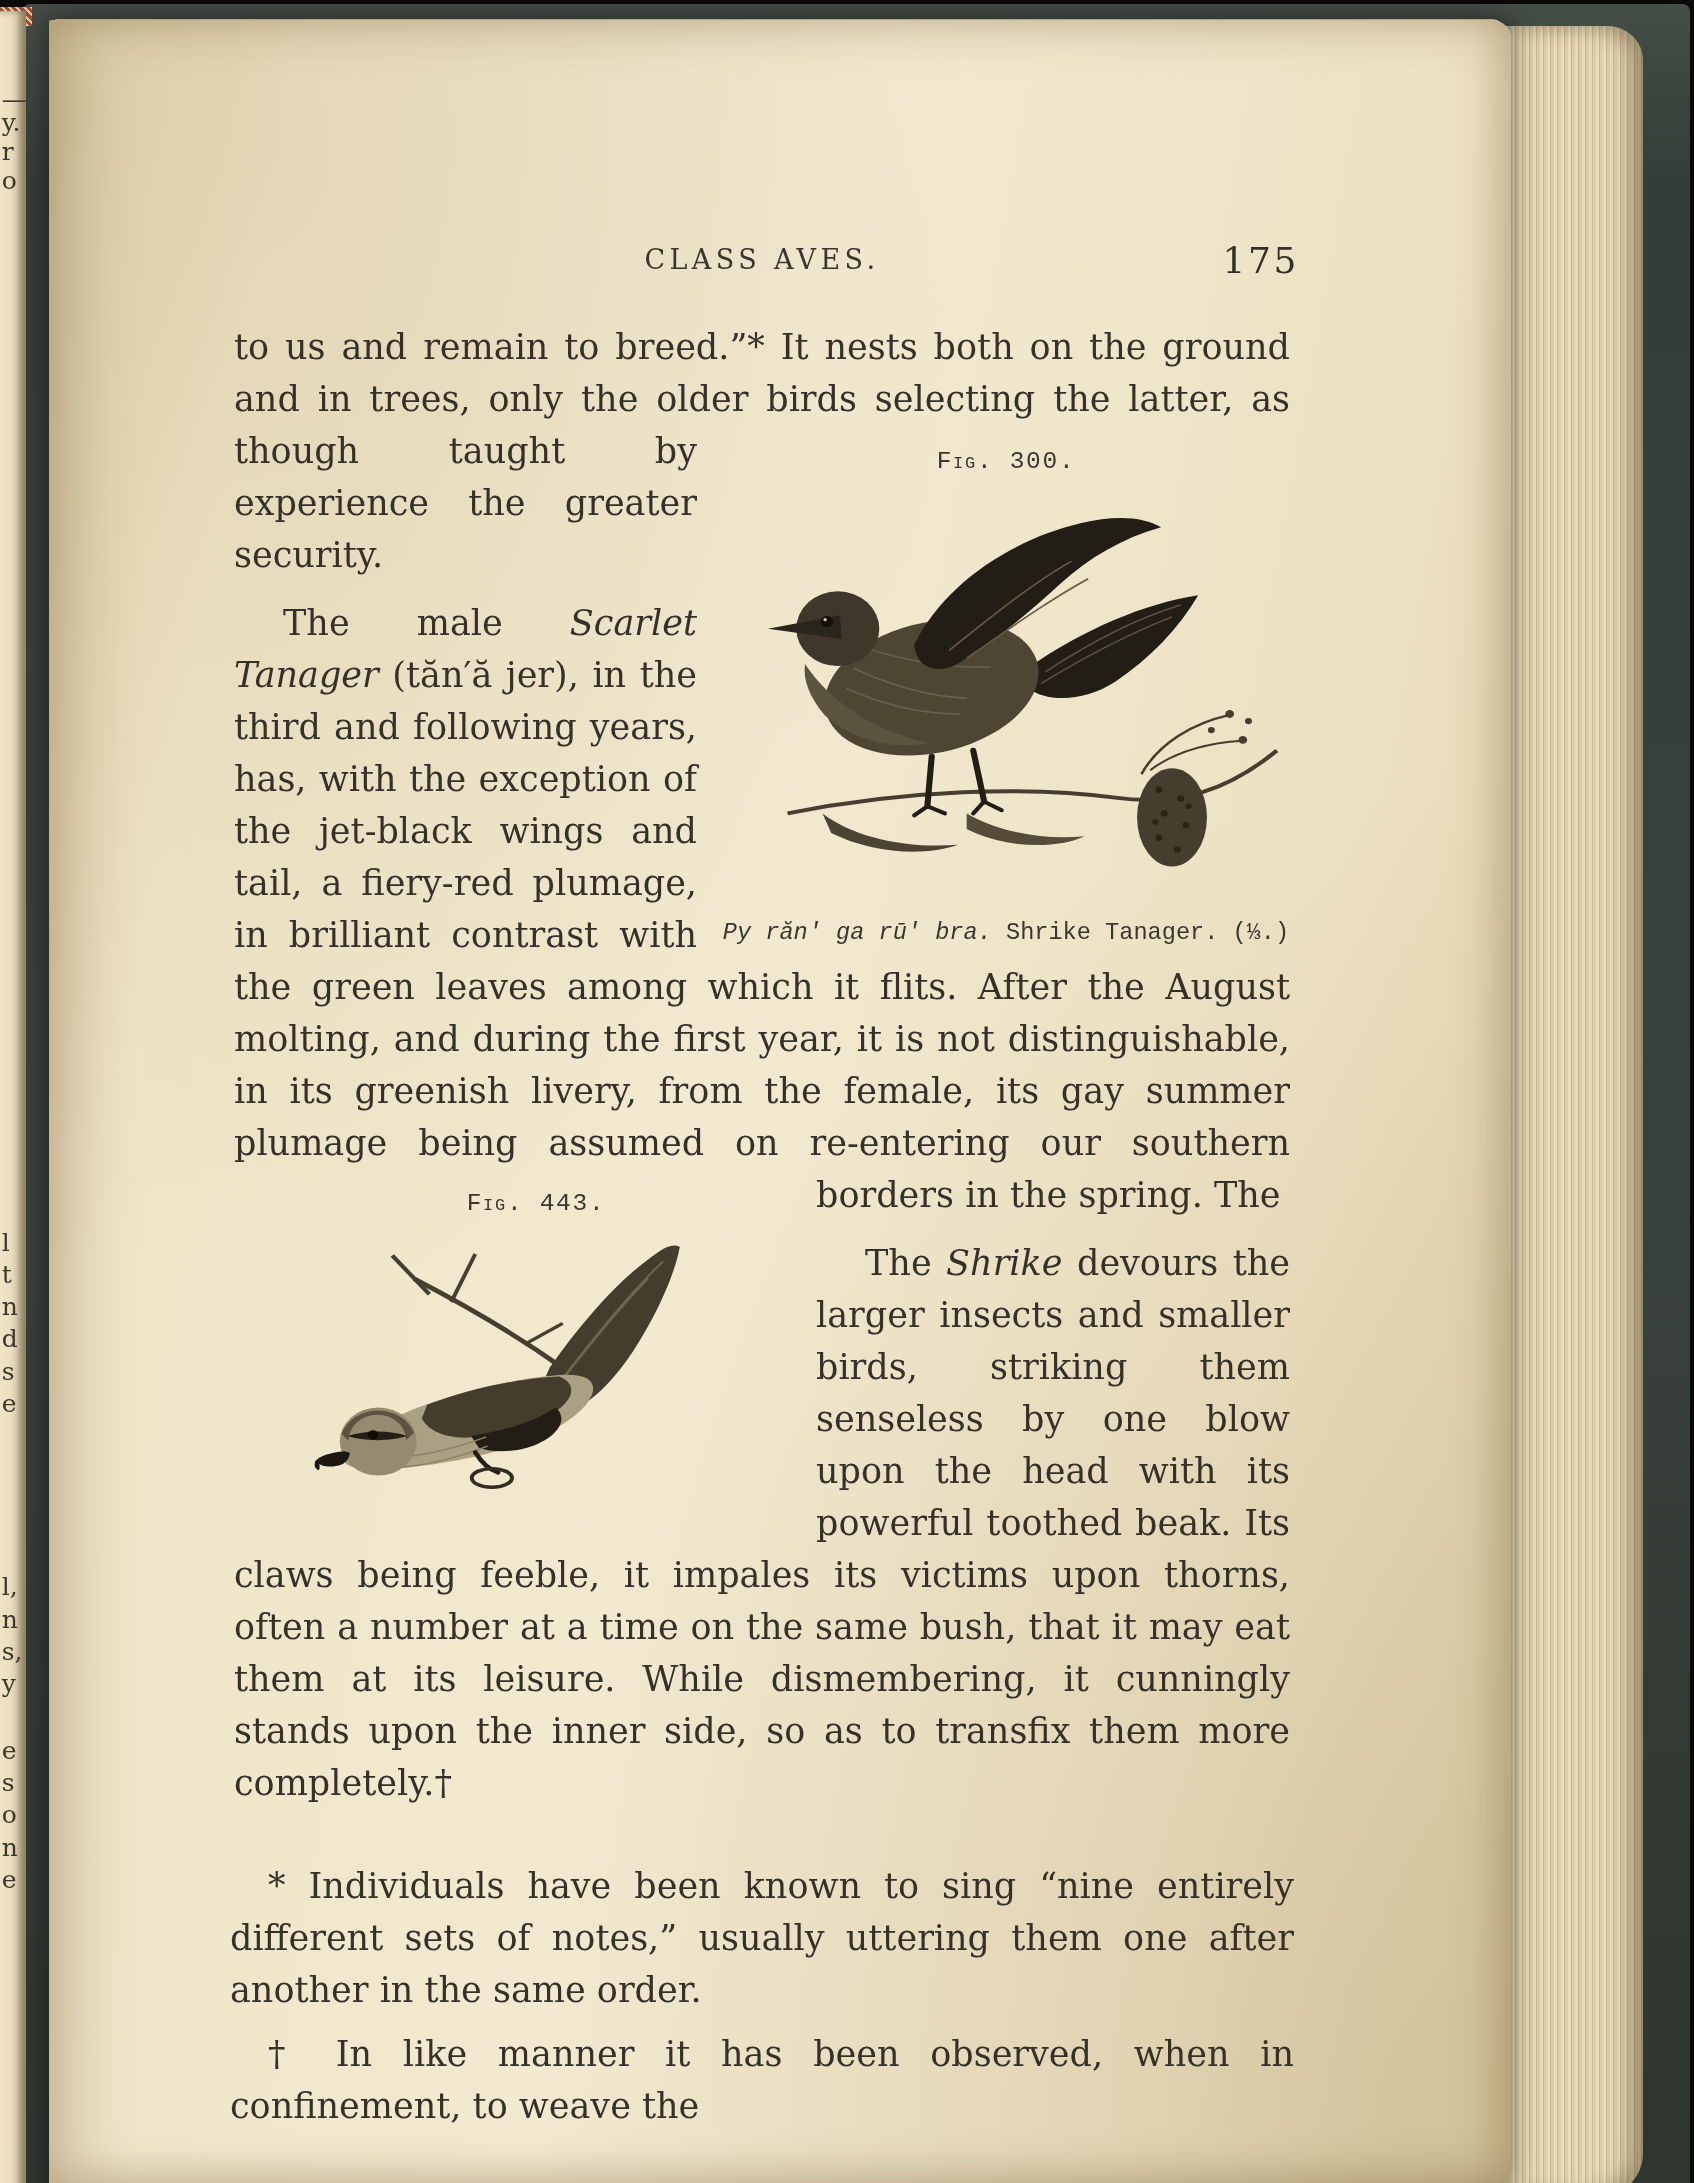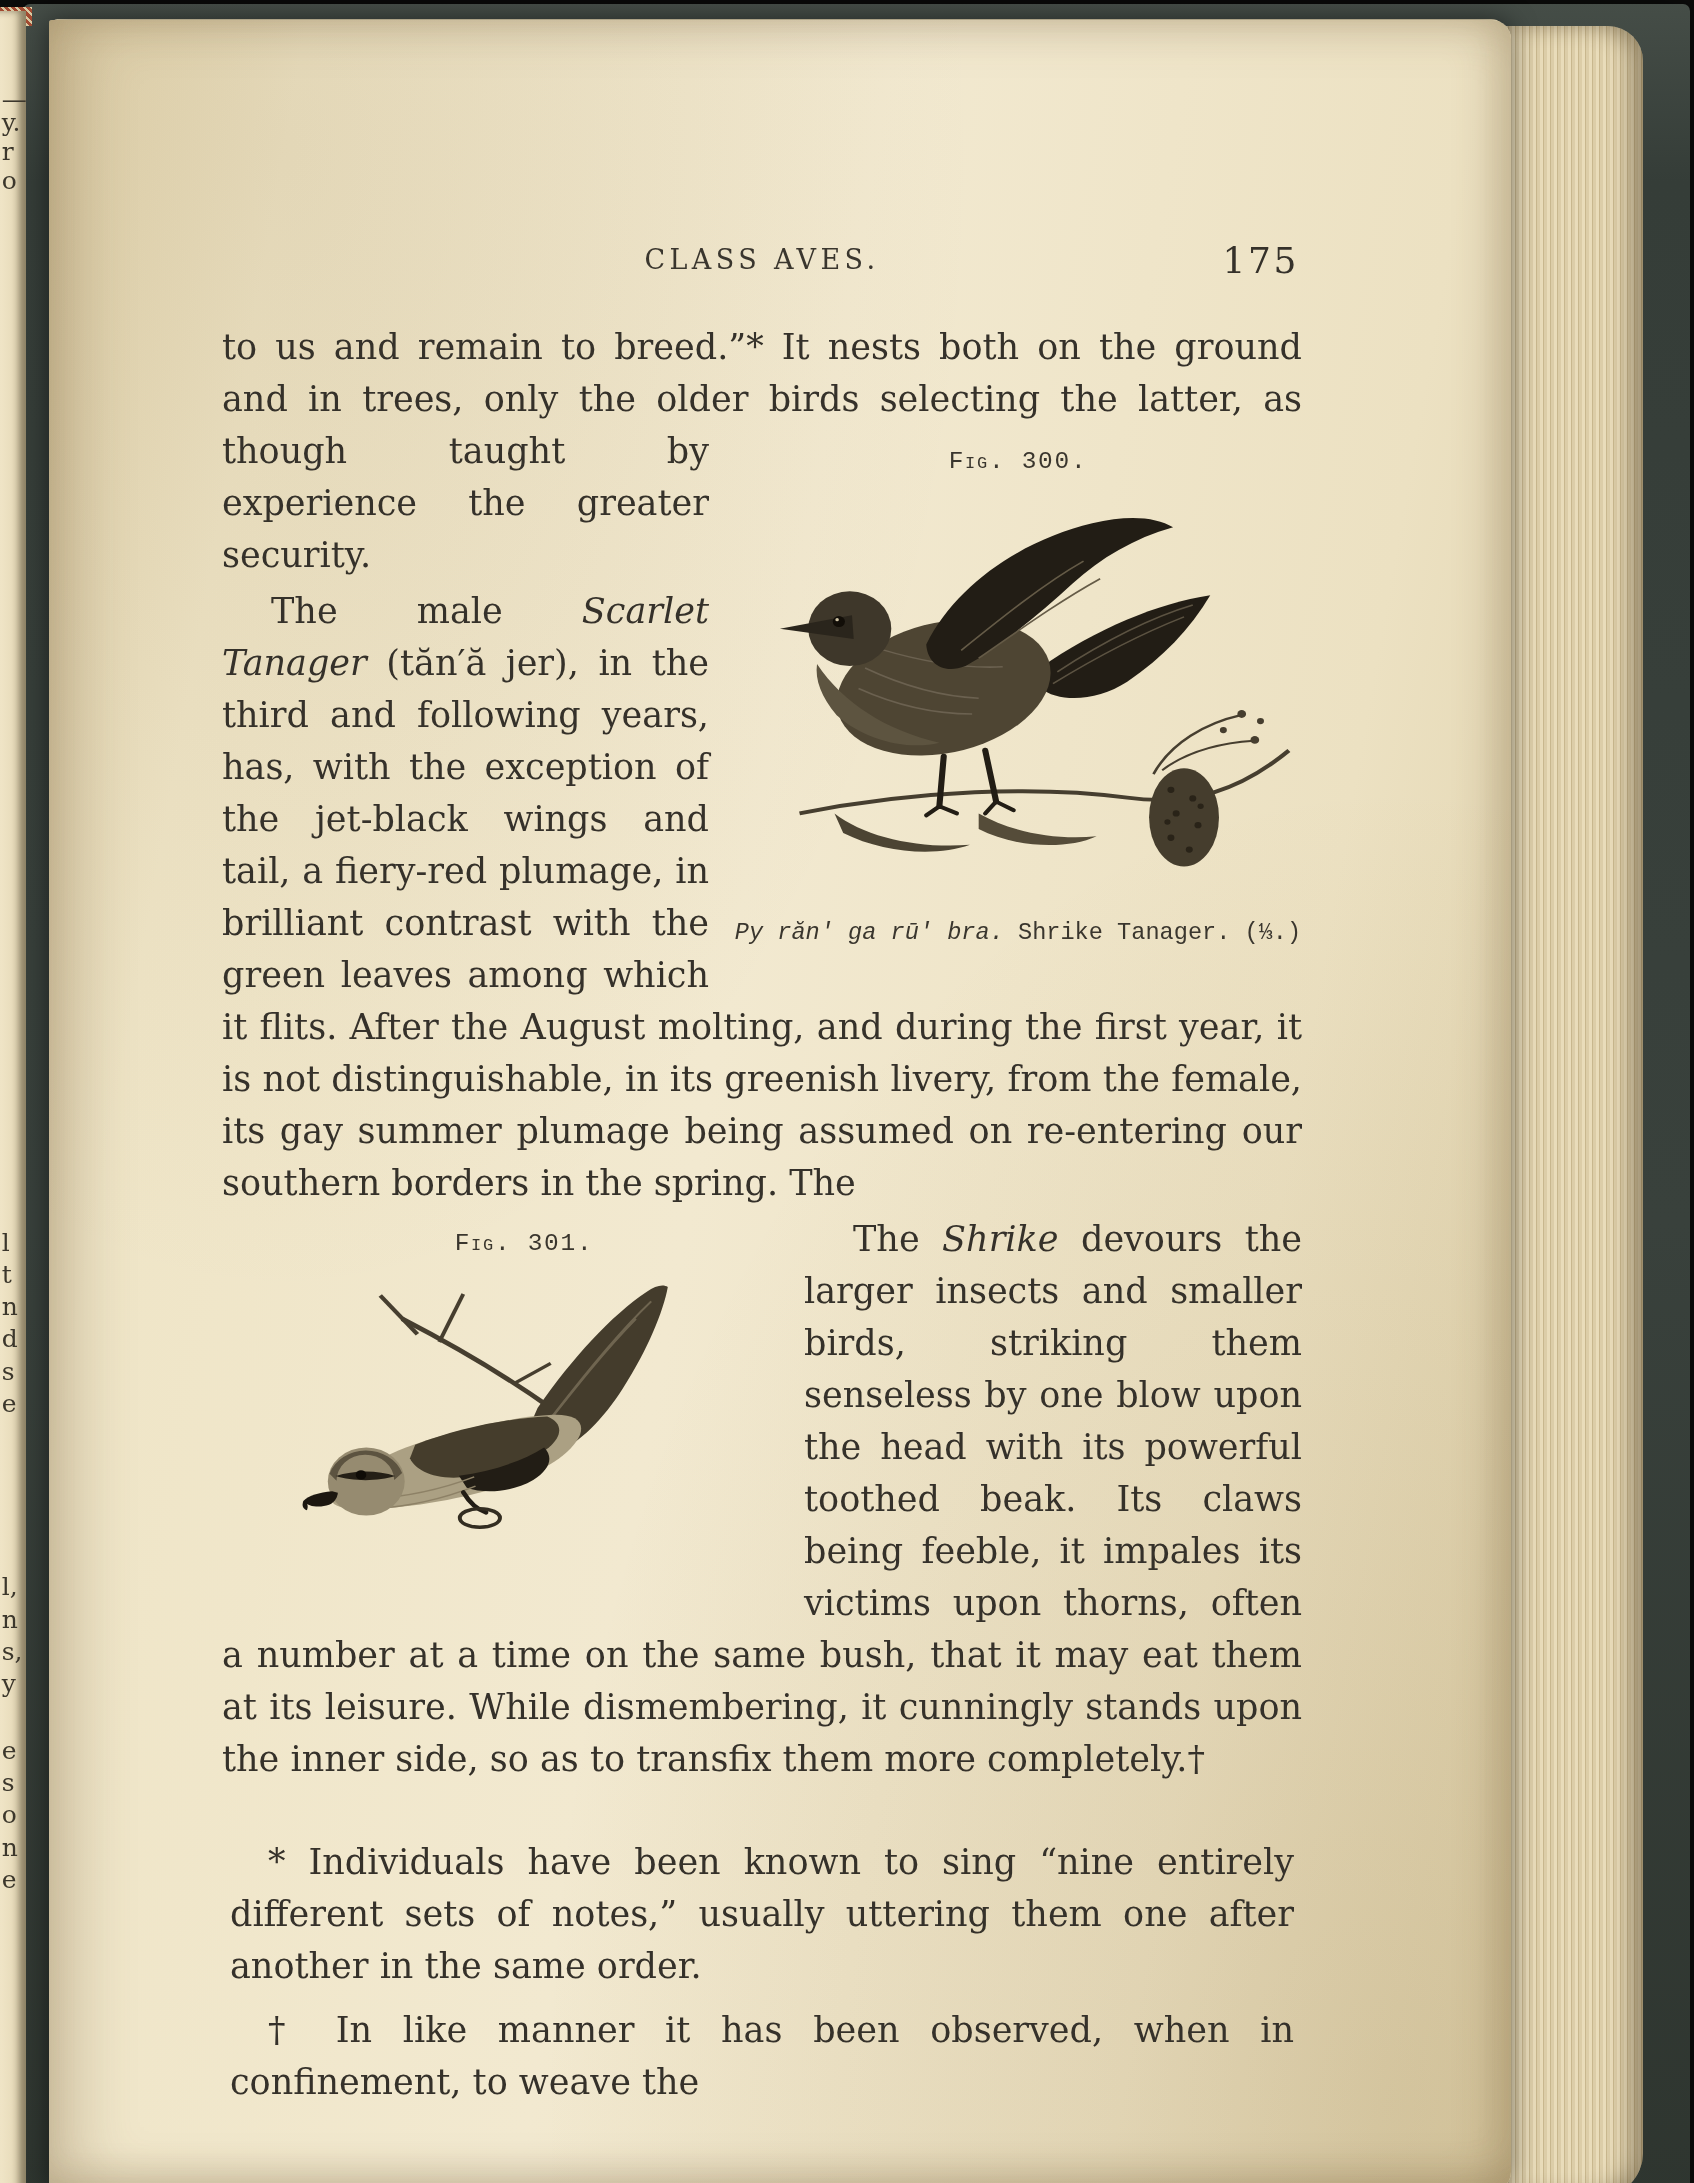--- a/index.html
+++ b/index.html
@@ -66,21 +66,21 @@
 
   .content { position: absolute; left: 169px; top: 224px; width: 1088px; color: #35312a; }
 
   .header { position: relative; height: 48px; margin-bottom: 29px; }
   .header-title {
     position: absolute; left: 0; right: 0; text-align: center;
     font-size: 27px; letter-spacing: 4.4px; color: #3a362e;
   }
   .page-number { position: absolute; right: 7px; top: -4.4px; font-size: 36px; letter-spacing: 2.6px; color: #35312a; }
 
-  .body-text p { margin: 4px; font-size: 35px; line-height: 52px; text-align: justify; color: #35312a; }
+  .body-text p { margin: 16px; font-size: 35px; line-height: 52px; text-align: justify; color: #35312a; }
   p.indent { text-indent: 49px; }
   .it { font-style: italic; }
 
   
   .fig { display: block; font-family: Liberation Mono, monospace; }
   .fig-300 { float: right; width: 568px; margin: 11.4px 0 13px 25px; }
   .fig-301 { float: left; width: 555px; margin: 8.7px 27px 11.4px 0; }
   .fig-label {
     display: block; text-align: center; font-size: 24.5px;
     font-variant: small-caps; letter-spacing: 1.7px; color: #3a362e; margin-bottom: 10.5px;
@@ -187,21 +187,21 @@
           <span class="fig-caption">
             <span class="it">Py răn′ ga rū′ bra.</span>
             <span>Shrike Tanager.</span>
             <span>(⅓.)</span>
           </span>
         </span><span>though taught by experience the greater security.</span>
       </p>
 
       <p class="indent">
         <span>The male </span><span class="it">Scarlet Tanager</span><span> (tăn′ă jer), in the third and following years, has, with the exception of the jet-black wings and tail, a fiery-red plumage, in brilliant contrast with the green leaves among which it flits.  After the August molting, and during the first year, it is not distinguishable, in its greenish livery, from the female, its gay summer plumage being assumed on re-entering our southern borders in the spring.  The </span><span class="fig fig-301">
-          <span class="fig-label">Fig. 301.</span>
+          <span class="fig-label">Fig. 443.</span>
           <span class="fig-art">
             <svg width="555" height="279" viewBox="0 0 1270 720" preserveAspectRatio="none" xmlns="http://www.w3.org/2000/svg">
 
               <path d="M300,100 C420,170 540,250 640,330" stroke="#463e2f" stroke-width="12" fill="none"></path>
               <path d="M250,40 L335,140" stroke="#463e2f" stroke-width="10" fill="none"></path>
               <path d="M440,36 L385,160" stroke="#463e2f" stroke-width="9" fill="none"></path>
               <path d="M560,265 L640,215" stroke="#463e2f" stroke-width="8" fill="none"></path>
 
               <path d="M610,330 C690,200 780,90 860,30 C880,14 898,10 908,18 C898,80 862,180 805,280 C760,360 706,420 655,445 L585,395 Z" fill="#443c2c"></path>
               <path d="M645,350 C720,240 800,130 870,55" stroke="#6f6550" stroke-width="5" fill="none"></path>

